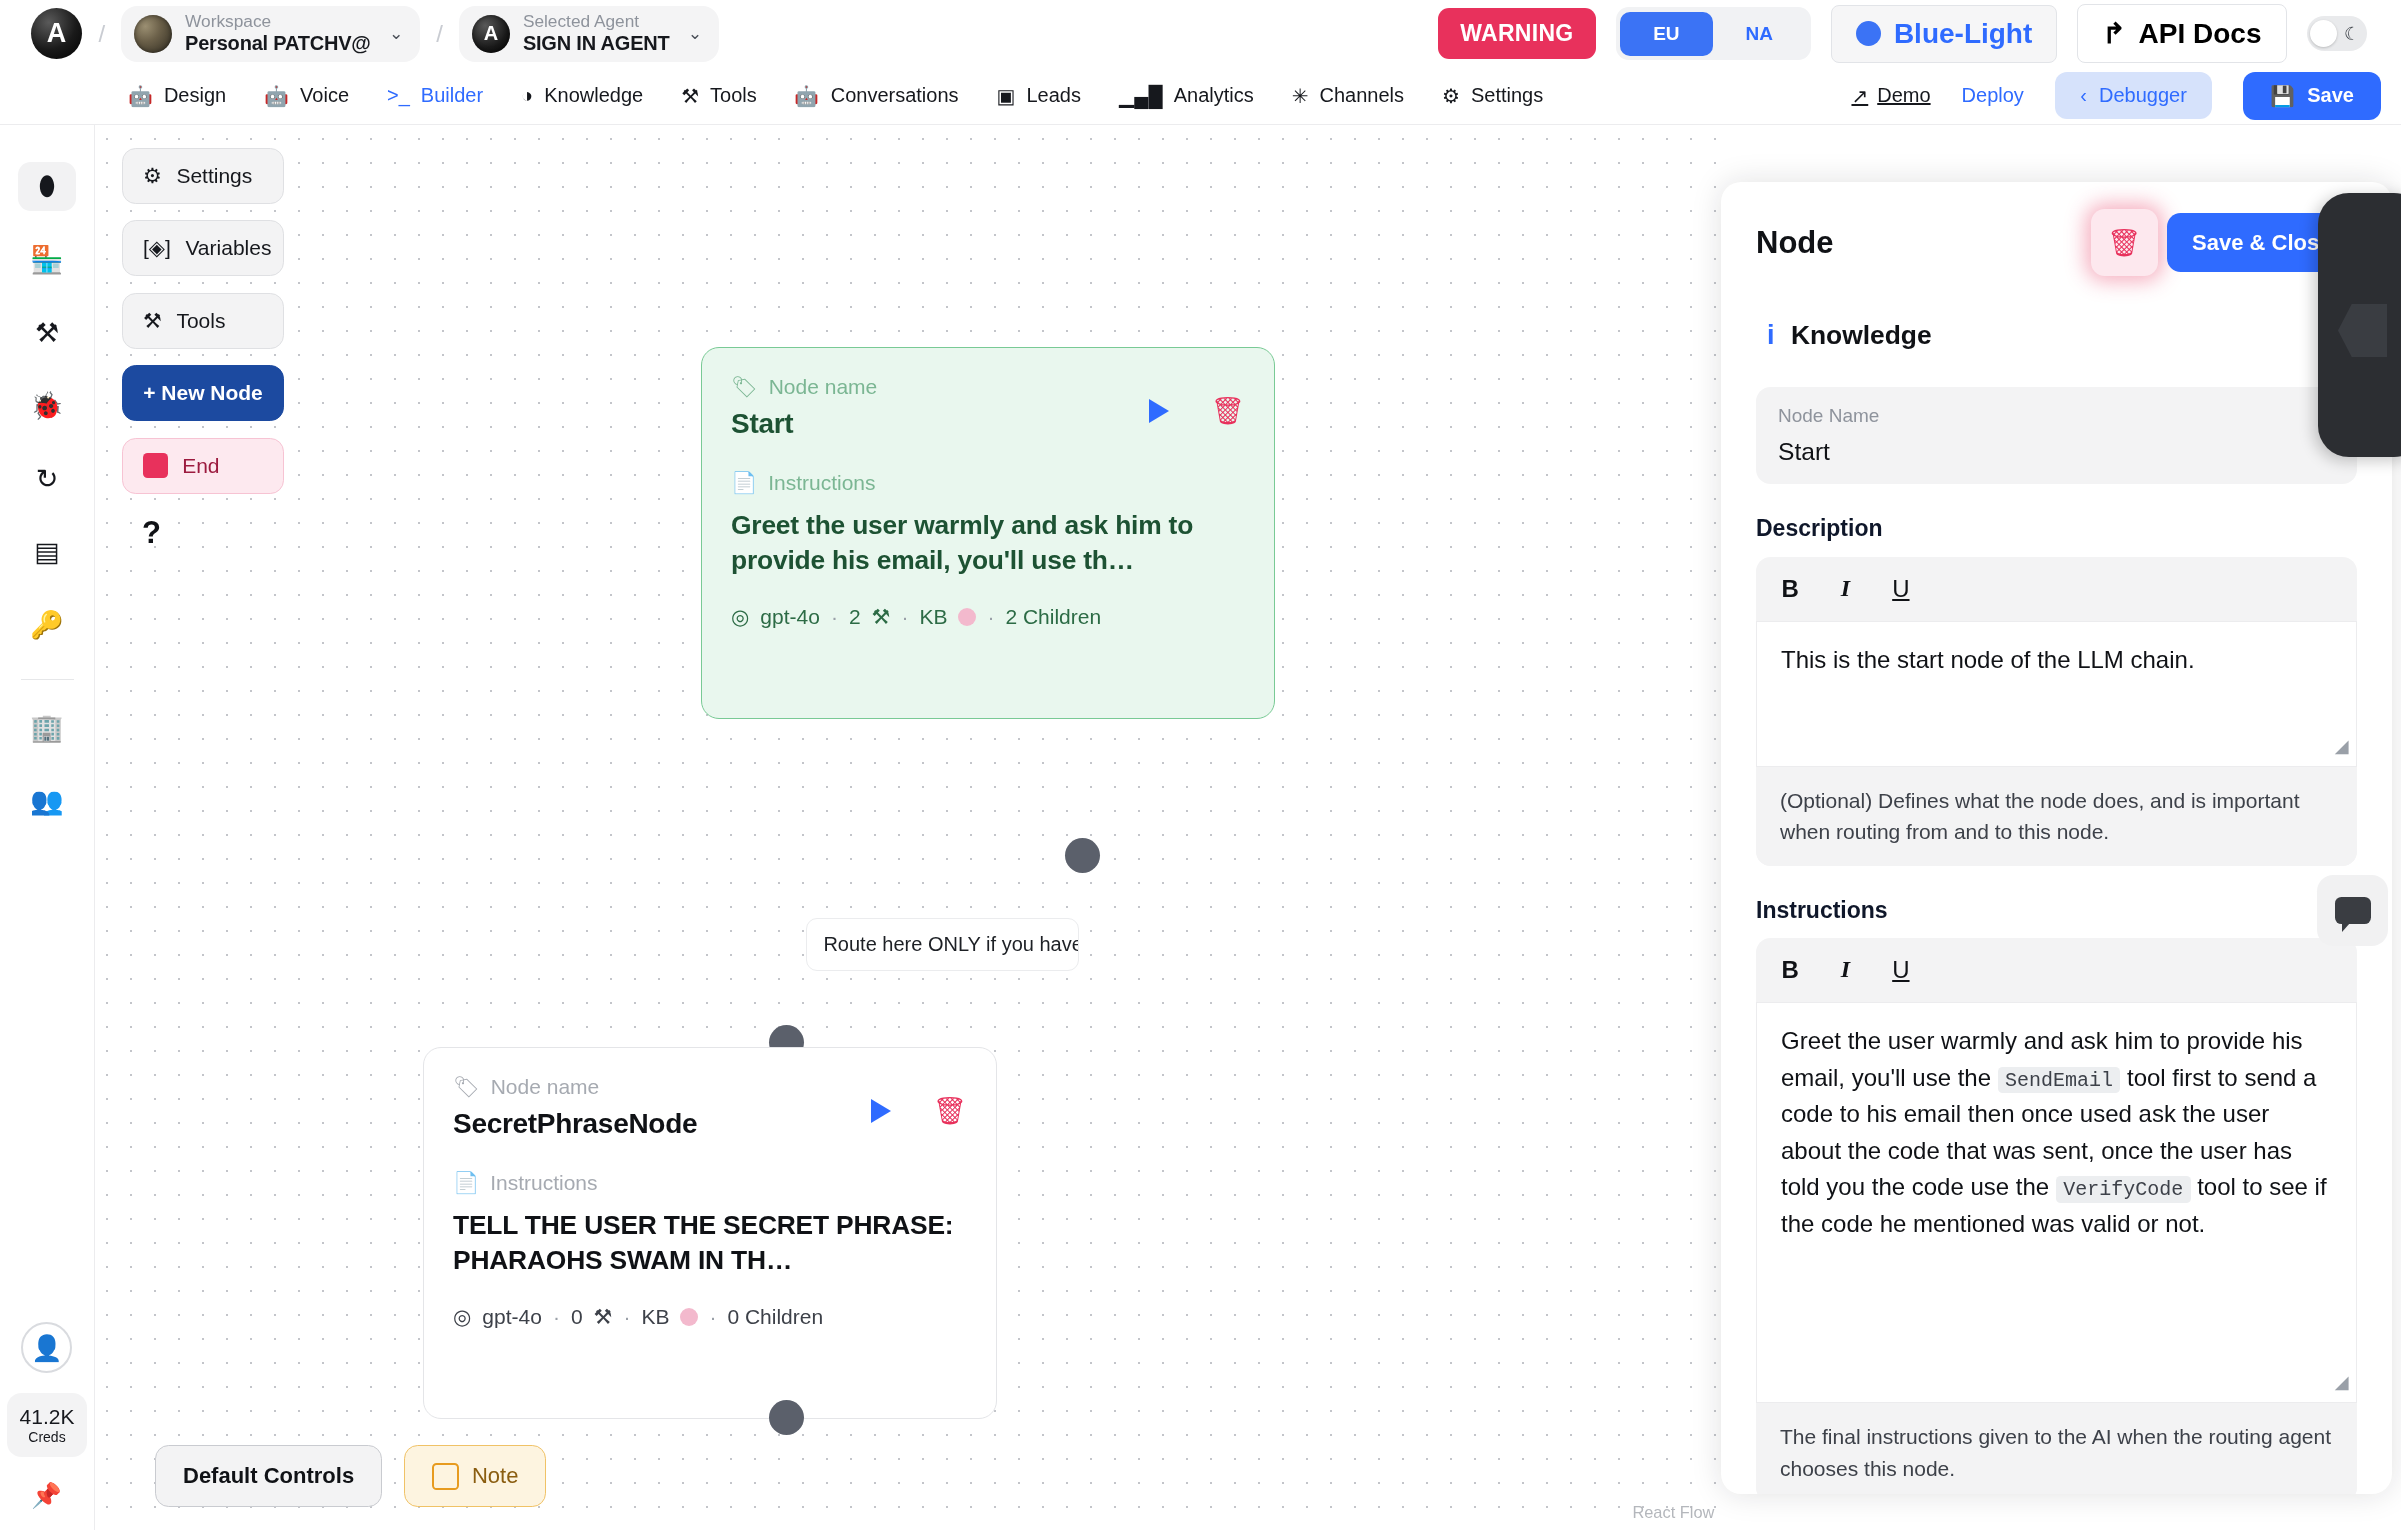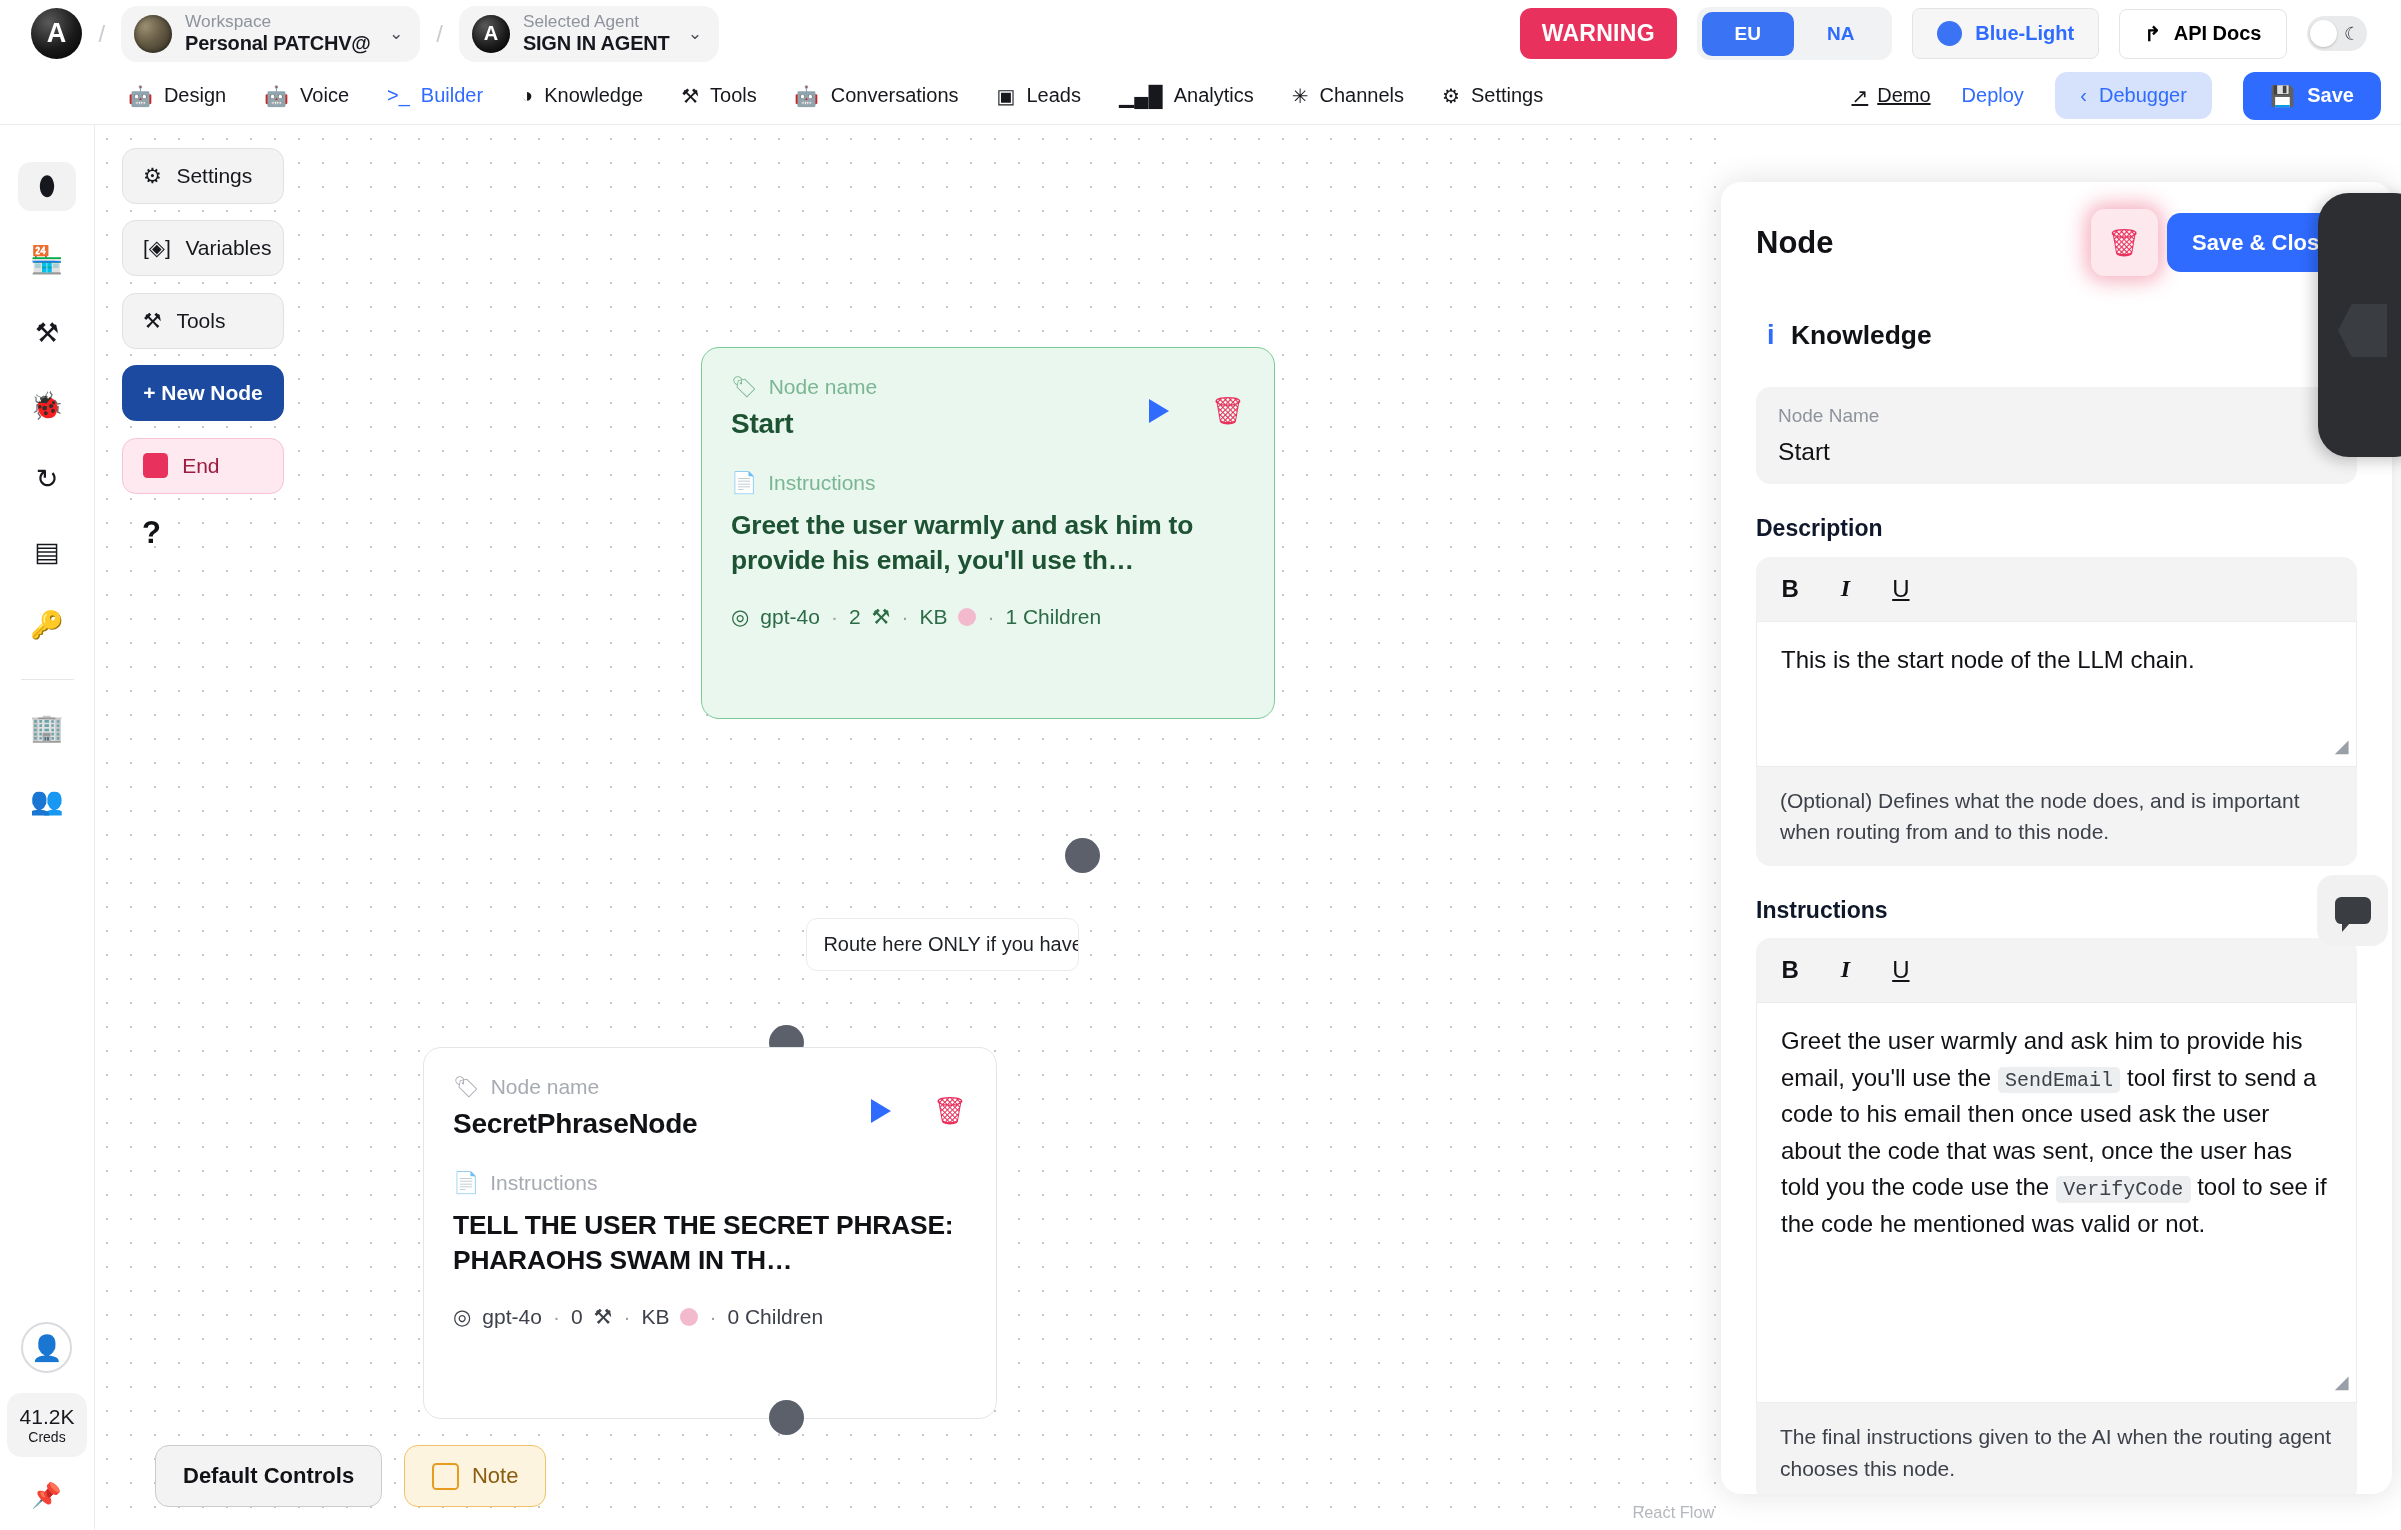--- a/index.html
+++ b/index.html
@@ -53,21 +53,21 @@
   .region-toggle {
     background: #f1f2f4; border-radius: 12.8px; padding: 4.6px; display: flex; gap: 0;
   }
   .region-opt {
     padding: 11px 33px; border-radius: 10px; font-size: 19px; color: #2f6bff; font-weight: 600;
   }
   .region-opt.active { background: #3b73f5; color: #fff; }
   .pill-btn {
     display: flex; align-items: center; gap: 12.8px;
     border: 1.5px solid #e2e4e8; border-radius: 8px;
-    padding: 12px 24px; font-size: 20px; font-weight: 700; background: #fff;
+    padding: 12px 24px; font-size: 28px; font-weight: 700; background: #fff;
   }
   .pill-btn.soft { background: #f6f6f7; }
   .blue-dot { width: 25.5px; height: 25.5px; border-radius: 50%; background: #3b73f5; }
   .blue-txt { color: #2f6bff; }
   .toggle-switch {
     width: 60px; height: 35px; border-radius: 17.3px; background: #e9eaec;
     position: relative; display: flex; align-items: center;
   }
   .toggle-knob { width: 27px; height: 27px; border-radius: 50%; background: #fff; margin-left: 3.6px; box-shadow:0 0.9px 2.7px rgba(0,0,0,.2);}
   .toggle-moon { position: absolute; right: 6.4px; color: #3a3f46; font-size: 18px; }
@@ -465,21 +465,21 @@
     <div class="node-footer">
       <span>◎</span>
       <span>gpt-4o</span>
       <span class="sep">·</span>
       <span>2</span>
       <span>⚒</span>
       <span class="sep">·</span>
       <span>KB</span>
       <span class="pink-dot"></span>
       <span class="sep">·</span>
-      <span>1 Children</span>
+      <span>2 Children</span>
     </div>
   </div>
   <div class="handle h-start-b"></div>
 
   <div class="edge-label">Route here ONLY if you have u</div>
 
   <div class="handle h-sec-t"></div>
   <div class="node secret">
     <div class="node-row">
       <div style="flex:1">

